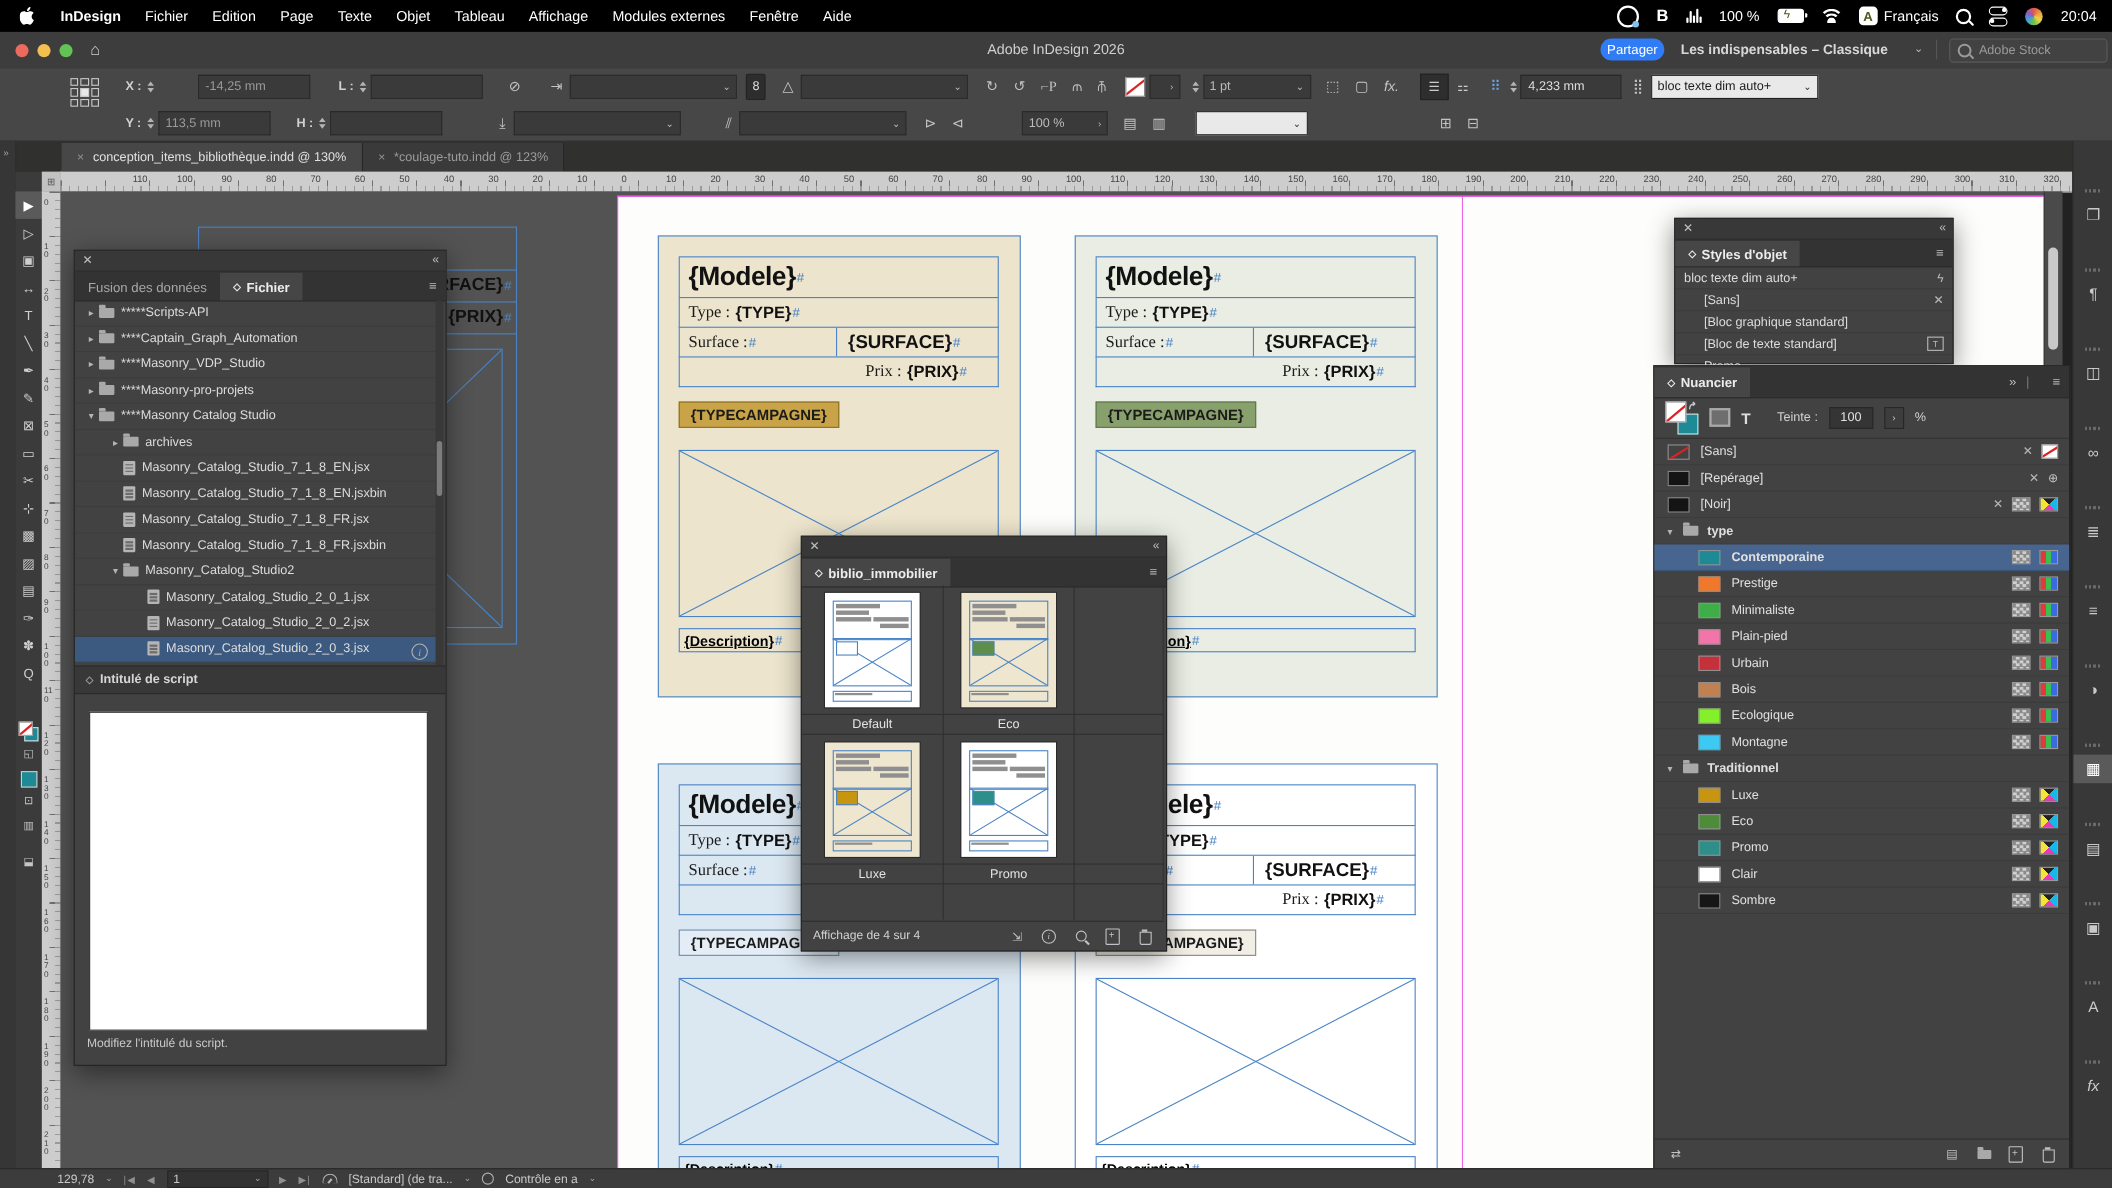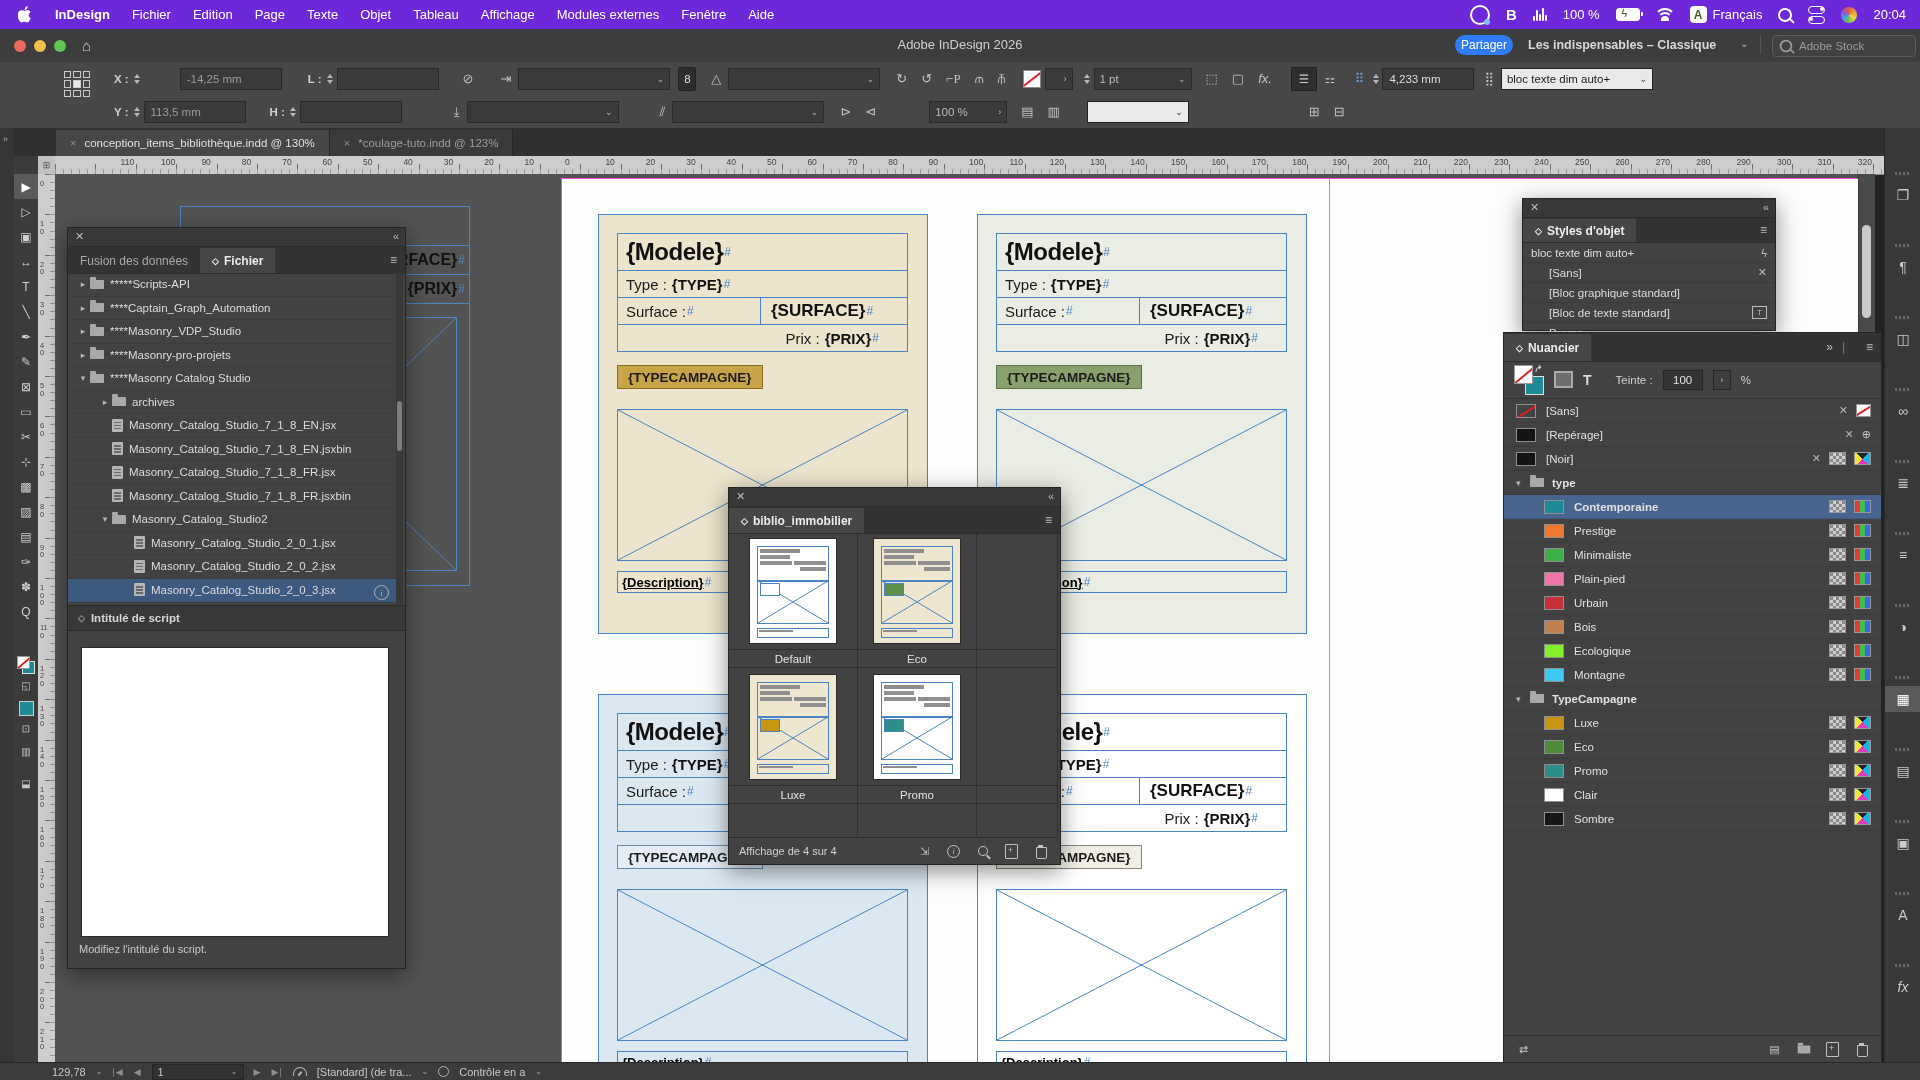--- a/index.html
+++ b/index.html
@@ -1,21 +1,21 @@
 <!DOCTYPE html>
 <html><head>
 <meta charset="utf-8">
 <style>
   html,body{margin:0;padding:0;background:#222;}
   #app{position:relative;width:1920px;height:1080px;overflow:hidden;
        font-family:"Liberation Sans",sans-serif;color:#d6d6d6;
        -webkit-font-smoothing:antialiased;}
 
   
-  .menubar{position:absolute;left:0;top:0;width:1920px;height:29px;background:#6d28d9;
+  .menubar{position:absolute;left:0;top:0;width:1920px;height:29px;background:#000000;
            display:flex;align-items:center;justify-content:space-between;font-size:13px;color:#fff;}
   .mb-left{display:flex;align-items:center;gap:22px;padding-left:18px;}
   .mb-left .mi{cursor:default;white-space:nowrap;}
   .mb-left .mi.first{font-weight:bold;}
   .mb-right{display:flex;align-items:center;gap:16px;padding-right:14px;}
   .apple{width:15px;height:17px;display:inline-block;}
   .mb-ic{display:inline-flex;align-items:center;justify-content:center;height:18px;}
   .lens{width:16px;height:16px;border:2px solid #fff;border-radius:50%;position:relative;}
   .lens:after{content:"";position:absolute;right:-2px;bottom:-2px;width:6px;height:6px;background:#7ec3f2;border-radius:50%;}
   .bglyph{font-weight:bold;font-size:15px;}
@@ -120,21 +120,21 @@
   .card--c1{left:543px;top:40px;background:#ece4cc;}
   .card--c2{left:922px;top:40px;background:#e9ede3;}
   .card--c3{left:543px;top:520px;background:#dce8f1;}
   .card--c4{left:922px;top:520px;background:#ffffff;}
   .card .inner{position:absolute;left:18px;right:19px;top:18px;bottom:14px;}
   .cbx{border:1px solid #4a84c6;box-sizing:border-box;position:relative;}
   .titlebox{height:38px;display:flex;align-items:center;padding-left:8px;}
   .model{font-weight:bold;font-size:24px;color:#111;letter-spacing:-.5px;}
   .hash{color:#4a84c6;font-size:12px;font-weight:normal;margin-left:1px;}
   .rowbx{height:27px;display:flex;align-items:center;padding-left:8px;border-top:none;font-size:15px;color:#1a1a1a;}
-  .serif{font-family:Liberation Sans, sans-serif;}
+  .serif{font-family:Liberation Serif, serif;}
   .pv{font-weight:bold;font-size:15px;margin-left:5px;color:#111;}
   .splitbx{display:flex;height:27px;border:1px solid #4a84c6;border-top:none;box-sizing:border-box;}
   .splitbx .cl{width:143px;border-right:1px solid #4a84c6;display:flex;align-items:center;padding-left:8px;font-size:15px;color:#1a1a1a;box-sizing:border-box;}
   .splitbx .cr{flex:1;display:flex;align-items:center;padding-left:10px;}
   .surfval{font-weight:bold;font-size:17px;color:#111;}
   .prixbx{justify-content:flex-end;padding-right:28px;border-top:none;}
   .chip{display:inline-flex;align-items:center;margin-top:13px;height:24px;padding:0 10px;font-weight:bold;font-size:13.5px;color:#1b1b1b;border:1px solid #7c6318;box-sizing:border-box;}
   .card--c1 .chip{background:#c9a348;border-color:#8a6f1e;}
   .card--c2 .chip{background:#87a06c;border-color:#5d7546;}
   .card--c3 .chip{background:#e4edf5;border-color:#6a8cab;}
@@ -1126,21 +1126,21 @@
           <span class="swchip" style="background: rgb(62, 201, 242);"></span>
           <span class="nm">Montagne</span>
           <span class="swicons">
             <span class="ic-grid"></span>
             <span class="ic-rgb"></span>
           </span>
         </div>
         <div class="swrow">
           <span class="chev" style="width: 14px; font-size: 9px; color: rgb(181, 181, 181);">▾</span>
           <span class="folder" style="margin: 0px 8px 0px 0px;"></span>
-          <span class="nm" style="font-weight: bold;">TypeCampagne</span>
+          <span class="nm" style="font-weight: bold;">Traditionnel</span>
         </div>
         <div class="swrow child">
           <span class="swchip" style="background: rgb(199, 149, 16);"></span>
           <span class="nm">Luxe</span>
           <span class="swicons">
             <span class="ic-grid"></span>
             <span class="ic-cmyk"></span>
           </span>
         </div>
         <div class="swrow child">

